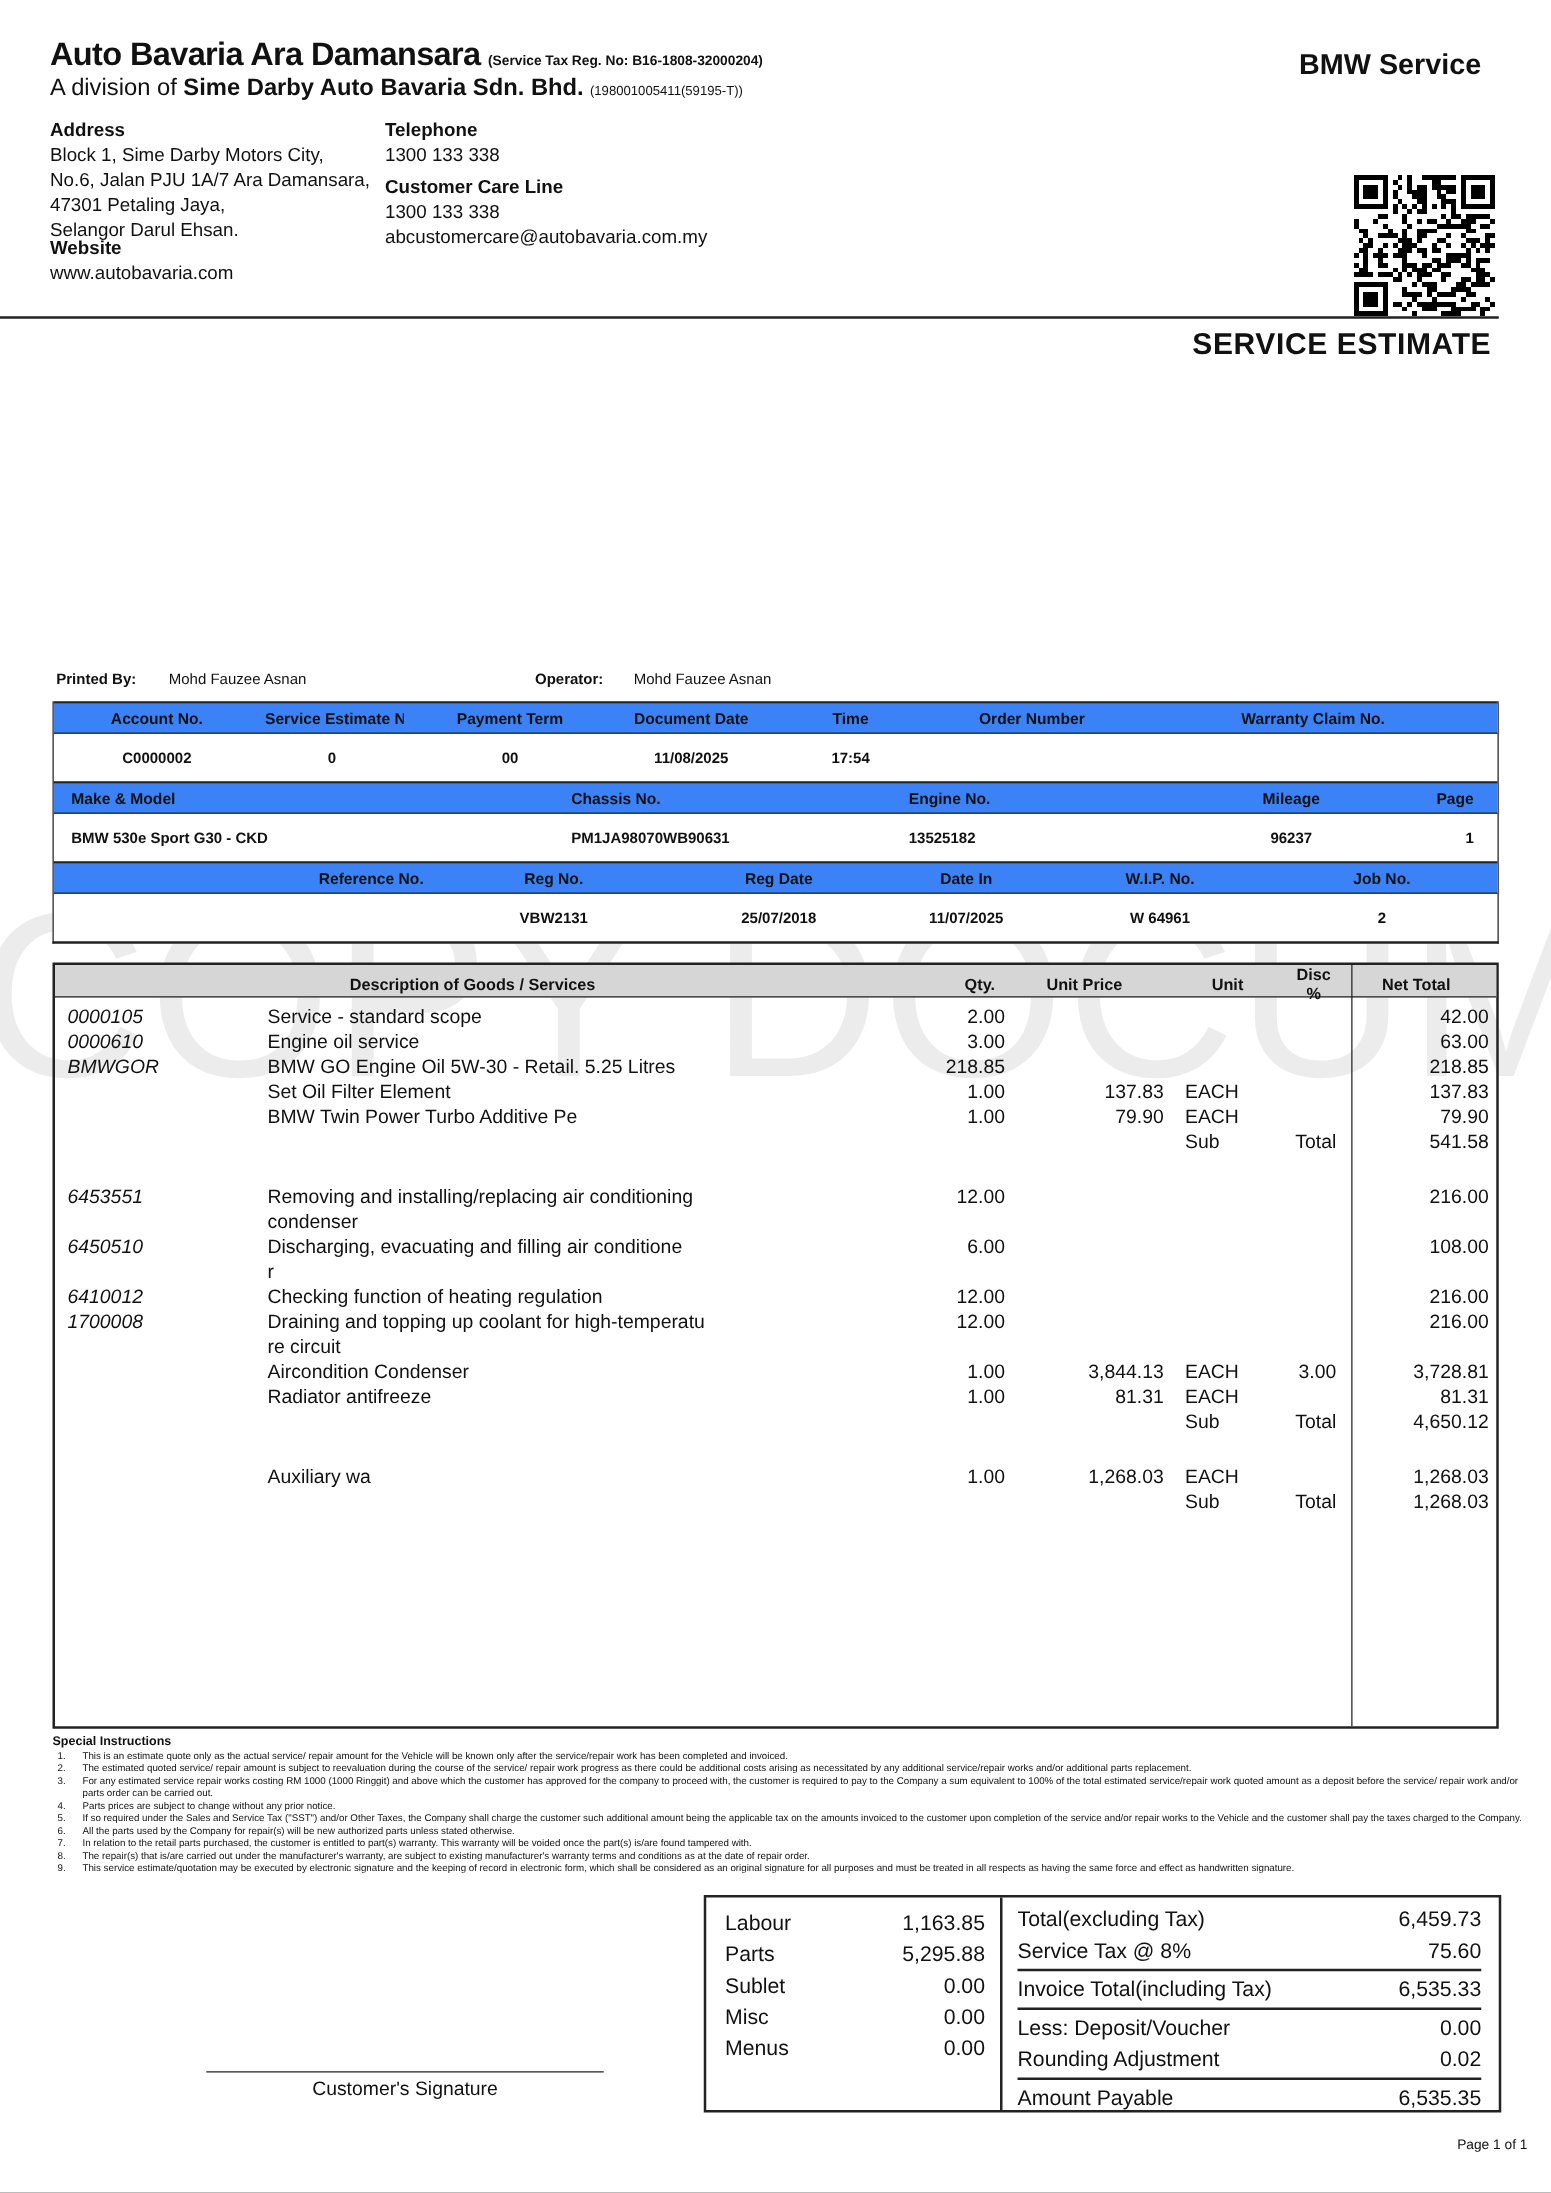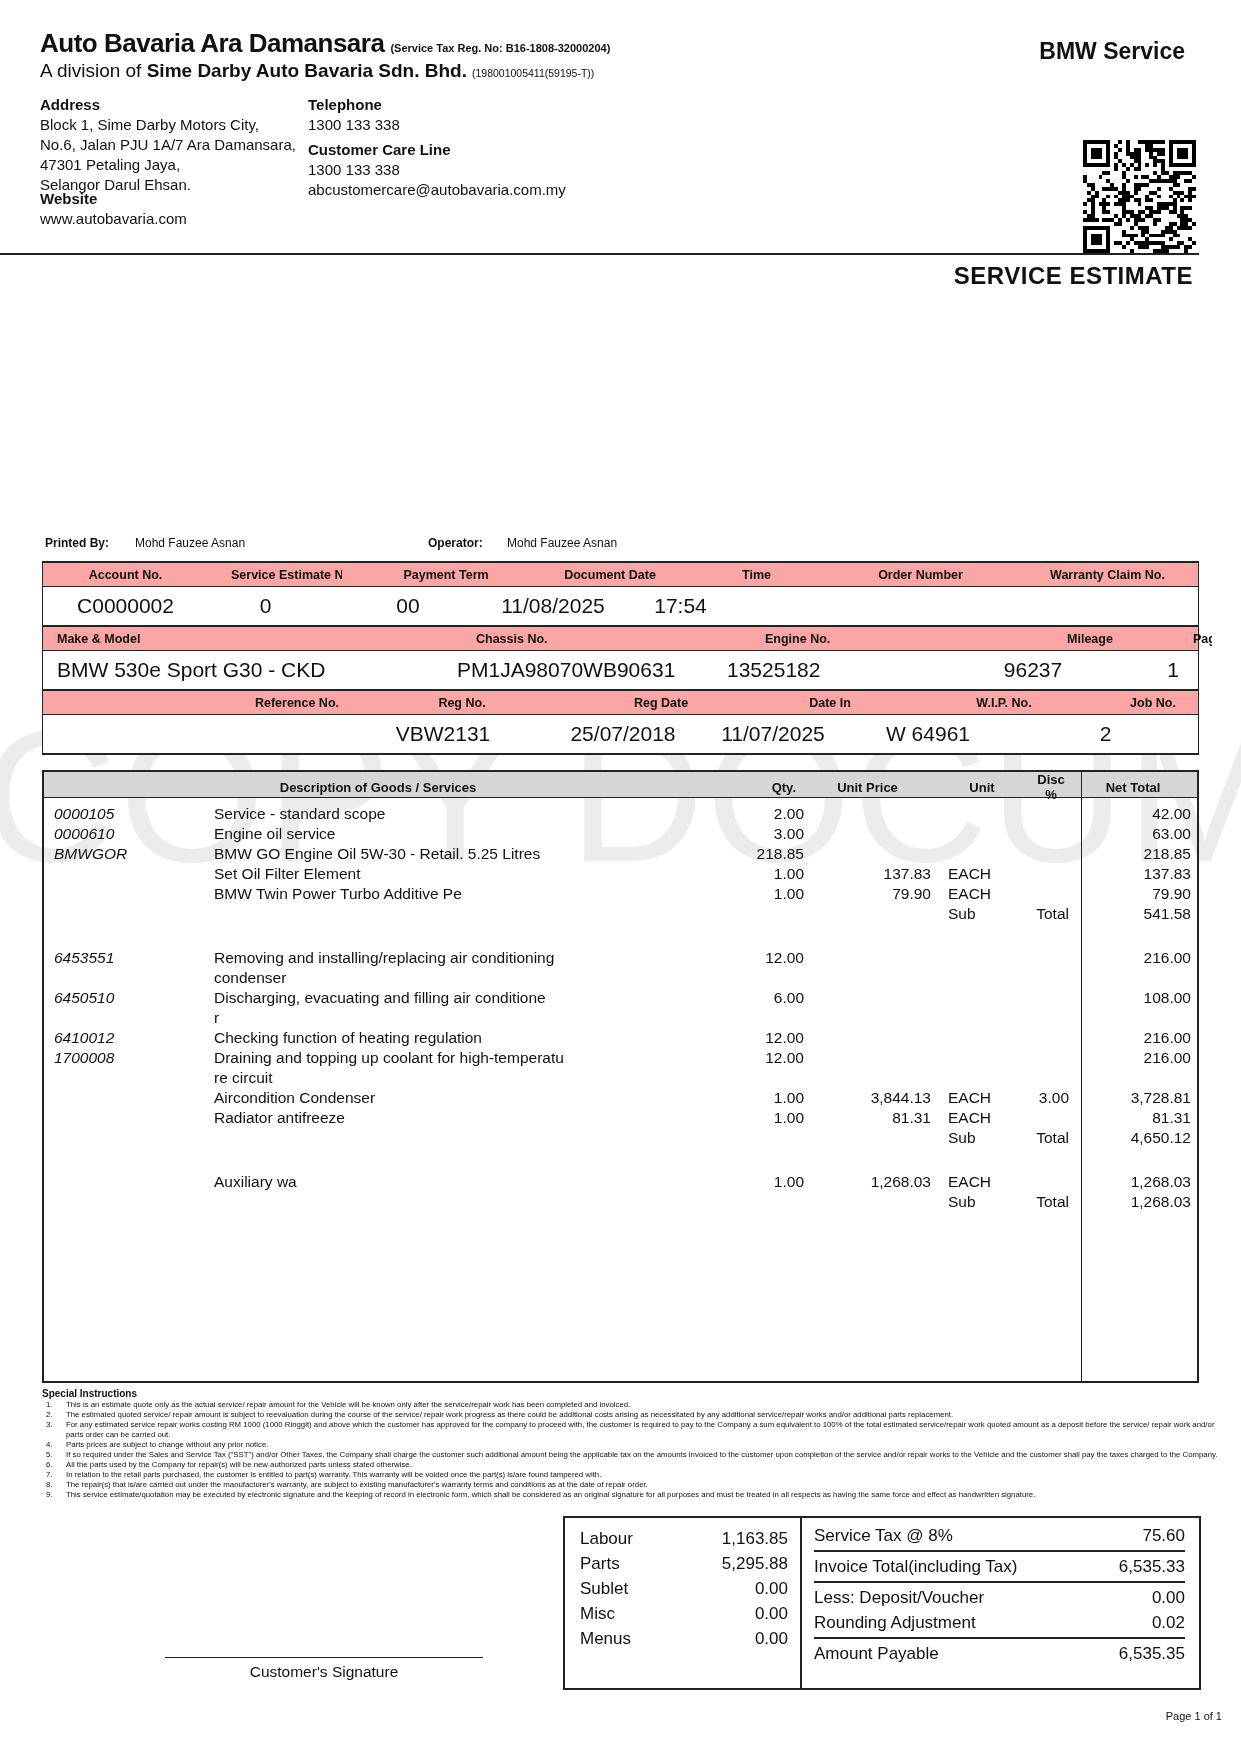--- a/index.html
+++ b/index.html
@@ -37,24 +37,24 @@
   .printed b { font-weight:bold;text-align:right; }
   .printed span.val { font-weight:normal; }
   .pb-l { position:absolute; left:0; }   .pb-v { position:absolute; left:90px; }
   .op-l { position:absolute; left:383px; } .op-v { position:absolute; left:462px; }
 
   
   .info-wrap { left:42px; top:561px; width:1157px; border-bottom:2px solid #222;
     border-left:1.5px solid #222; border-right:1.5px solid #222; background:#fff; }
   .isec { border-top:2px solid #222; }
   .irow { display:grid; }
-  .irow.head { background:#fca5a5; border-bottom:1px solid #222; height:24px; align-items:center;gap:19px; }
+  .irow.head { background:#3b82f6; border-bottom:1px solid #222; height:24px; align-items:center; }
   .irow.vals { height:38px; align-items:center; }
   .icell { font-size:12.5px; font-weight:600; text-align:center; padding:0 4px; white-space:nowrap; overflow:hidden; }
-  .irow.vals .icell { font-size:21px; font-weight:normal; }
+  .irow.vals .icell { font-size:12px; font-weight:bold; }
   .cols-a { grid-template-columns:165px 115px 170px 120px 135px 155px 1fr; }
   .cols-b { grid-template-columns:400px 270px 240px 160px 1fr; }
   .cols-c { grid-template-columns:300px 200px 160px 140px 170px 1fr; }
   .cols-b .c0,.cols-b .c1,.cols-b .c2 { text-align:left; padding-left:14px; }
   .cols-b .c4 { text-align:right; padding-right:19px; }
   .cols-c .c0 { text-align:right; padding-left:12px; }
 
   
   .items { left:42px; top:770px; width:1157px; height:613px; border:2px solid #222; background:transparent; }
   .items-head { display:grid; grid-template-columns:170px 412px 178px 127px 102px 36px 1fr;
@@ -833,20 +833,24 @@
           <div class="">0.00</div>
         </div>
         <div class="sum-row">
           <div class="">Menus</div>
           <div class="">0.00</div>
         </div>
       </div>
     <div class="sum-right" id="sum-right">
         <div class="sum-group">
           <div class="sum-row">
+            <div class="">Total(excluding Tax)</div>
+            <div class="">6,459.73</div>
+          </div>
+          <div class="sum-row">
             <div class="">Service Tax @ 8%</div>
             <div class="">75.60</div>
           </div>
         </div>
         <div class="sum-group">
           <div class="sum-row">
             <div class="">Invoice Total(including Tax)</div>
             <div class="">6,535.33</div>
           </div>
         </div>

